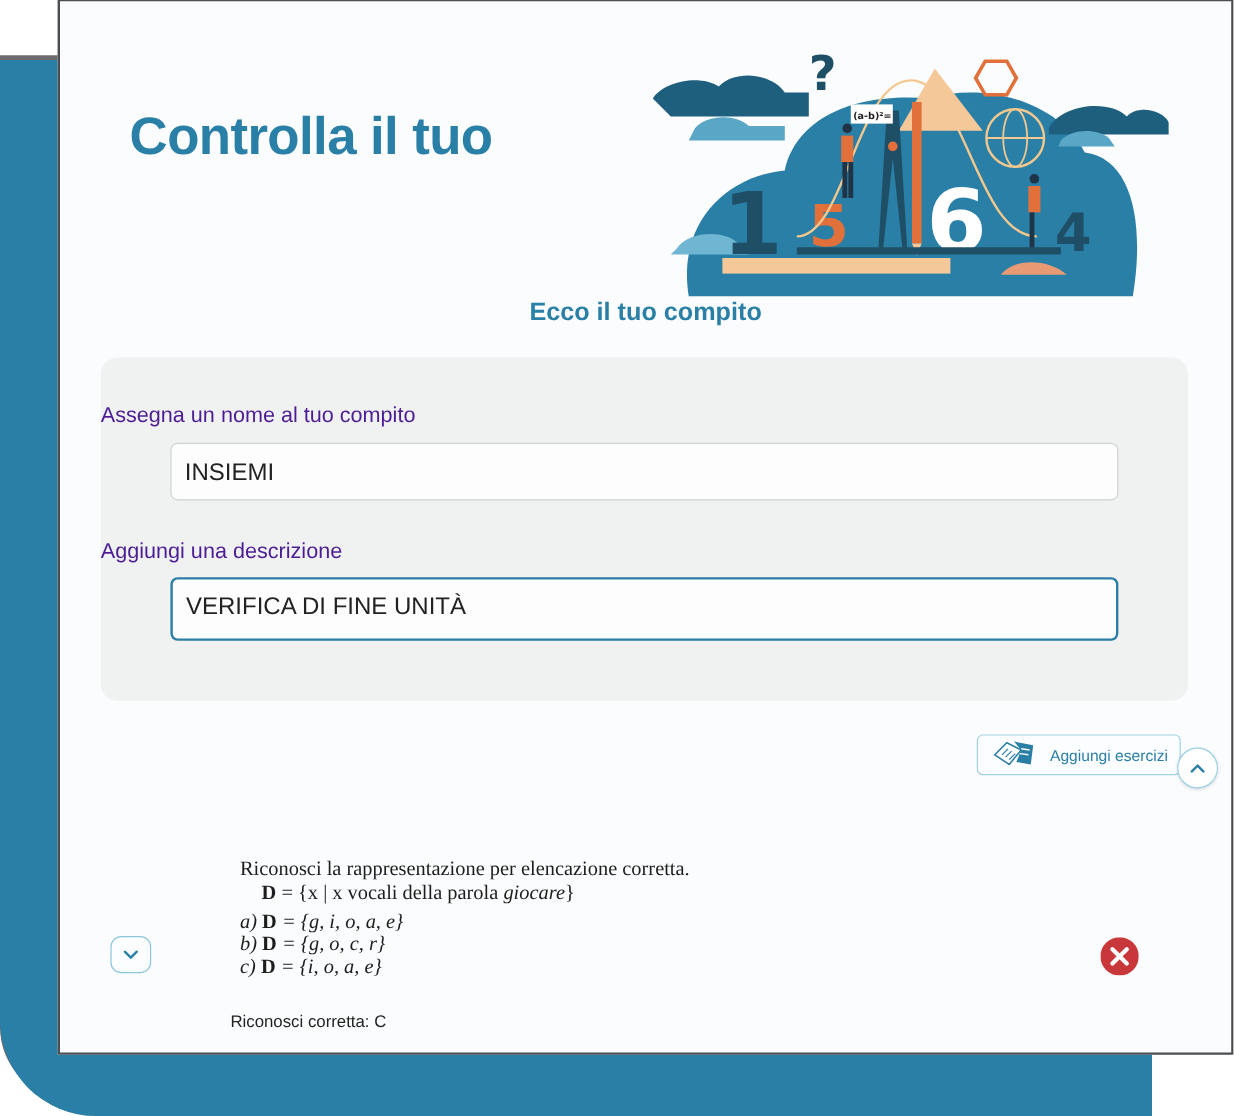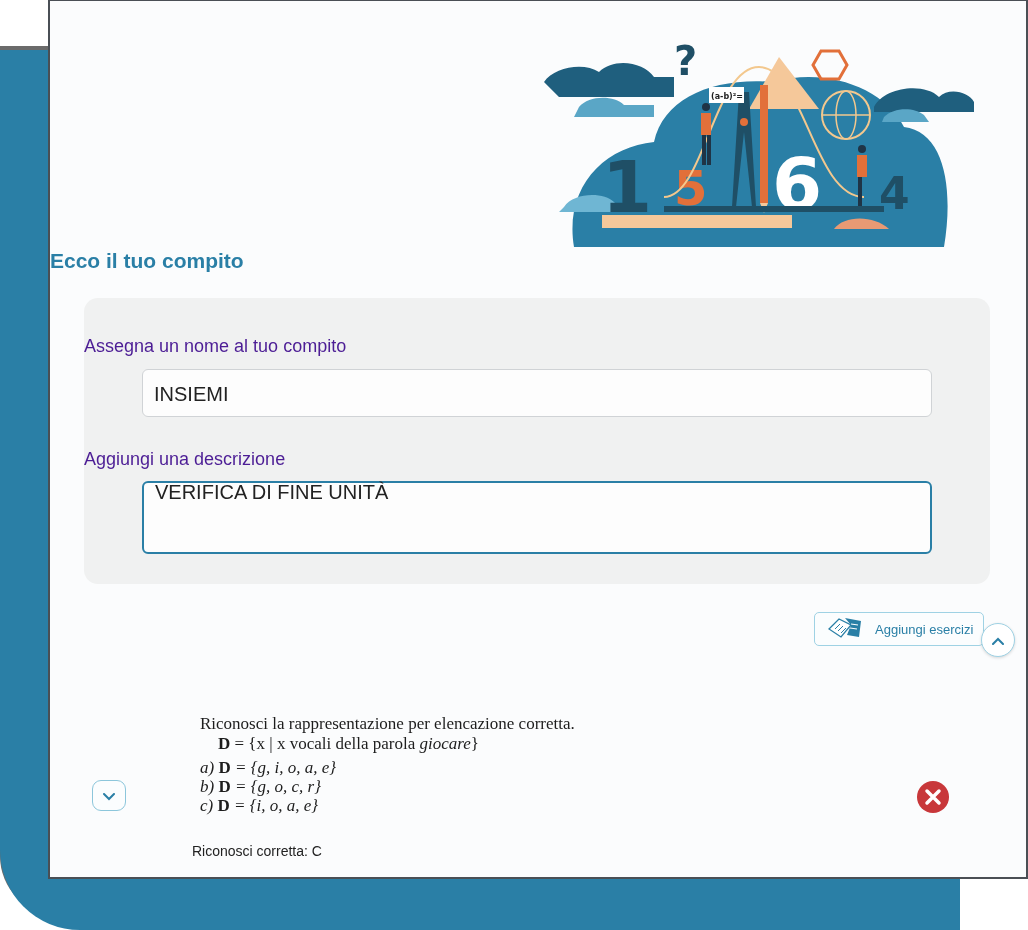--- a/index.html
+++ b/index.html
@@ -24,41 +24,41 @@
     position: absolute; left: 58px; top: 88px; width: 380px;
     color: #2a7fa6; font-weight: bold; font-size: 44px; line-height: 50px;
     letter-spacing: -0.5px;
   }
 
   .hero {
     position: absolute; left: 494px; top: 36px; width: 430px; height: 210px;
   }
 
   .section-title {
-    position: absolute; left: 0; top: 248px; width: 976px; text-align: left;
+    position: absolute; left: 0; top: 248px; width: 976px; text-align: center;
     color: #2a7fa6; font-weight: bold; font-size: 21px;
   }
 
   .form-card {
     position: absolute; left: 34px; top: 297px; width: 906px; height: 286px;
     background: #f0f1f1; border-radius: 14px;
   }
   .field-label {
     position: absolute; left: 0; width: 906px; 
     font-size: 18px; color: #4c1d95;
   }
   .field-input {
     position: absolute; left: 58px; width: 790px; background: #fdfdfd;
     border: 1px solid #d0d3d6; border-radius: 6px;
     font-size: 20px; color: #222; padding: 0 11px;
     font-family: "Liberation Sans", sans-serif;
   }
   .field-input.name { top: 71px; height: 48px; line-height: 48px; }
   .field-input.desc {
-    top: 183px; height: 73px; border: 2px solid #2a7fa6; 
+    top: 183px; height: 53px; border: 2px solid #2a7fa6; padding-top: 14px;
     line-height: 18px;
   }
 
   .add-btn {
     position: absolute; left: 764px; top: 611px; width: 170px; height: 34px;
     border: 1.5px solid #9fd2e4; border-radius: 5px; background: #fbfdfe;
     display: flex; align-items: center; padding-left: 10px; gap: 8px;
     color: #2a7fa6; font-size: 13px;
   }
   .circle-up {
@@ -91,21 +91,21 @@
 </style>
 </head>
 <body>
 
 <div class="bg-shadow"></div>
 <div class="bg-teal"></div>
 
 <div class="panel">
 
   <h1 class="main-title">
-    <br>
+    <span>Controlla il tuo</span><br>
   </h1>
 
   <div class="hero">
     <svg width="430" height="210" viewBox="0 0 430 210">
 
       <path d="M30 210 C20 150 60 110 110 105 C120 60 170 40 230 45 C280 30 340 50 360 90 C400 95 410 150 400 210 Z" fill="#2a7fa6"></path>
 
       <path d="M0 45 C10 30 40 25 55 35 C70 20 100 25 110 40 L130 40 L130 60 L15 60 Z" fill="#1f5f7e"></path>
       <path d="M35 70 C45 58 70 58 80 68 L110 68 L110 80 L30 80 Z" fill="#5aa6c6"></path>
       <path d="M330 70 C340 50 380 45 395 60 C405 50 425 55 430 65 L430 75 L330 75 Z" fill="#1f5f7e"></path>

